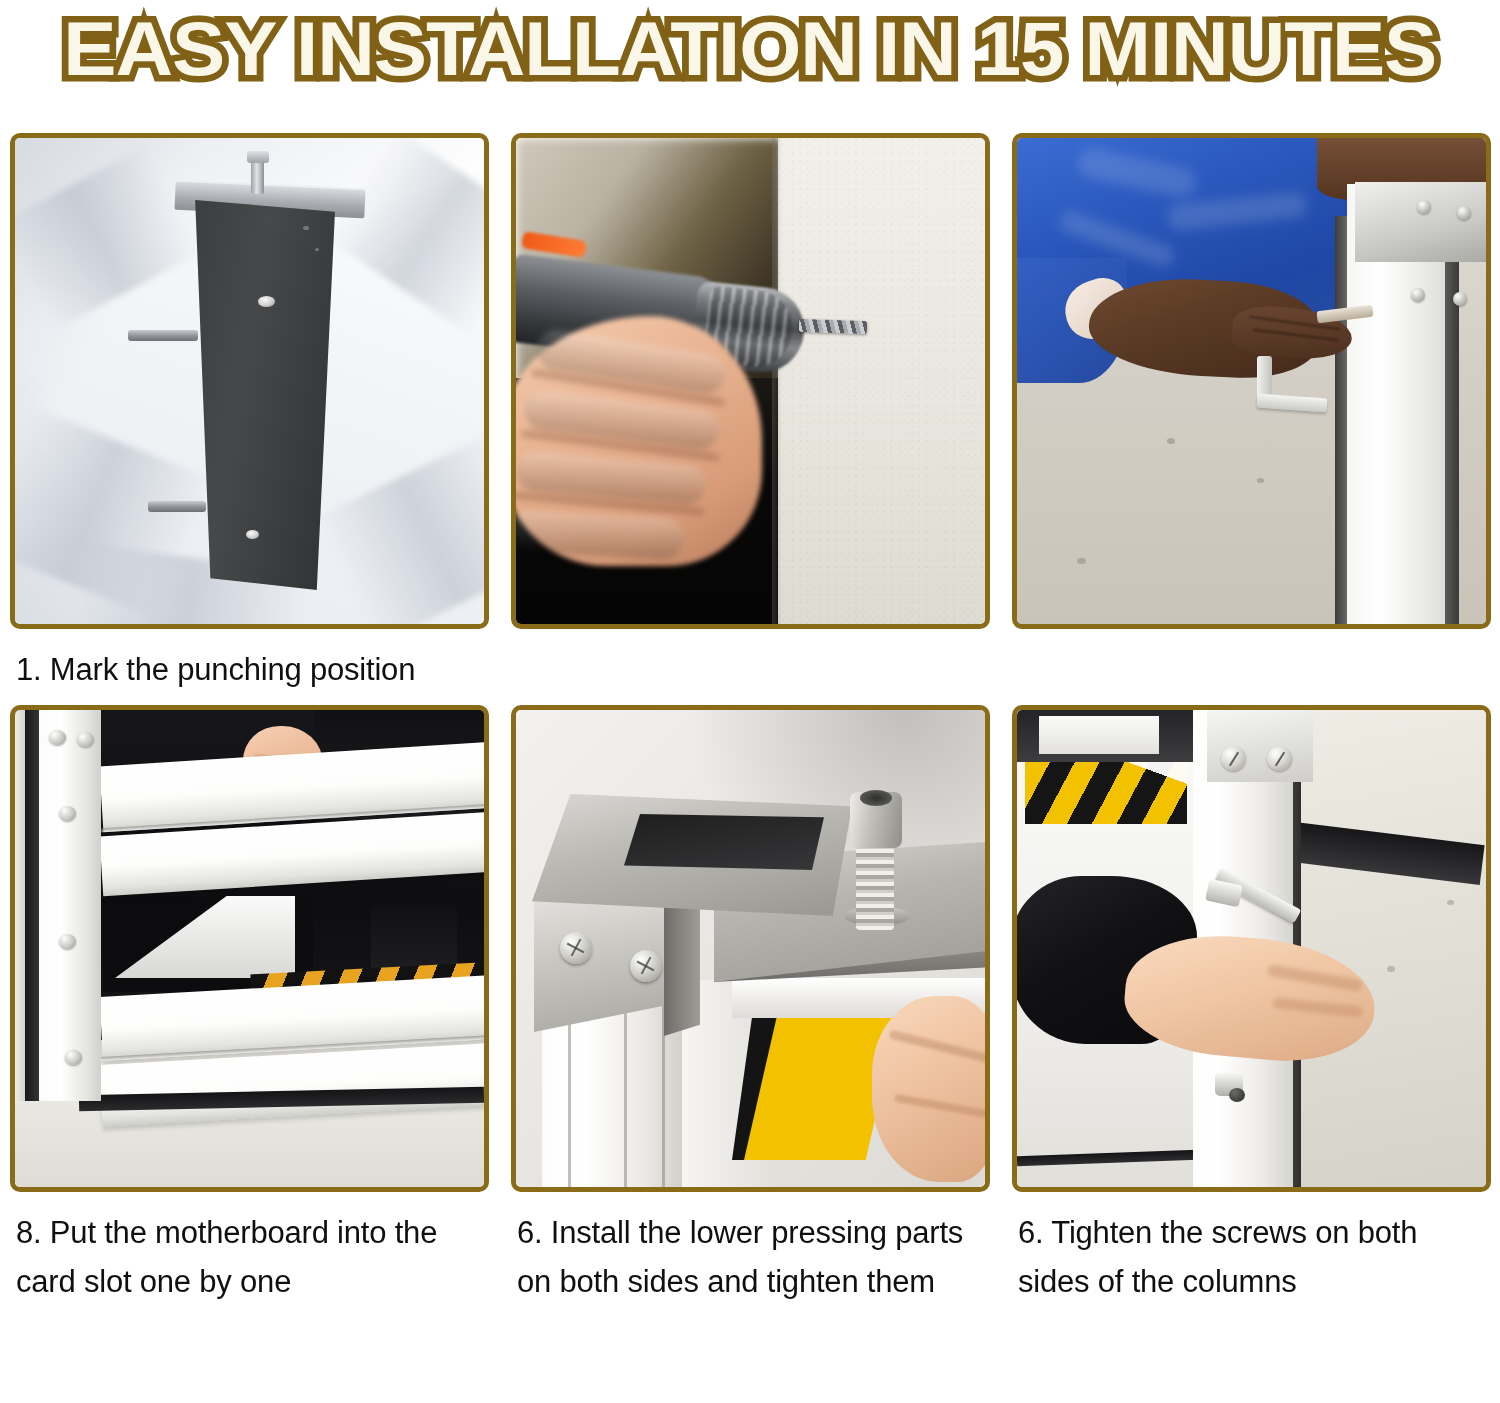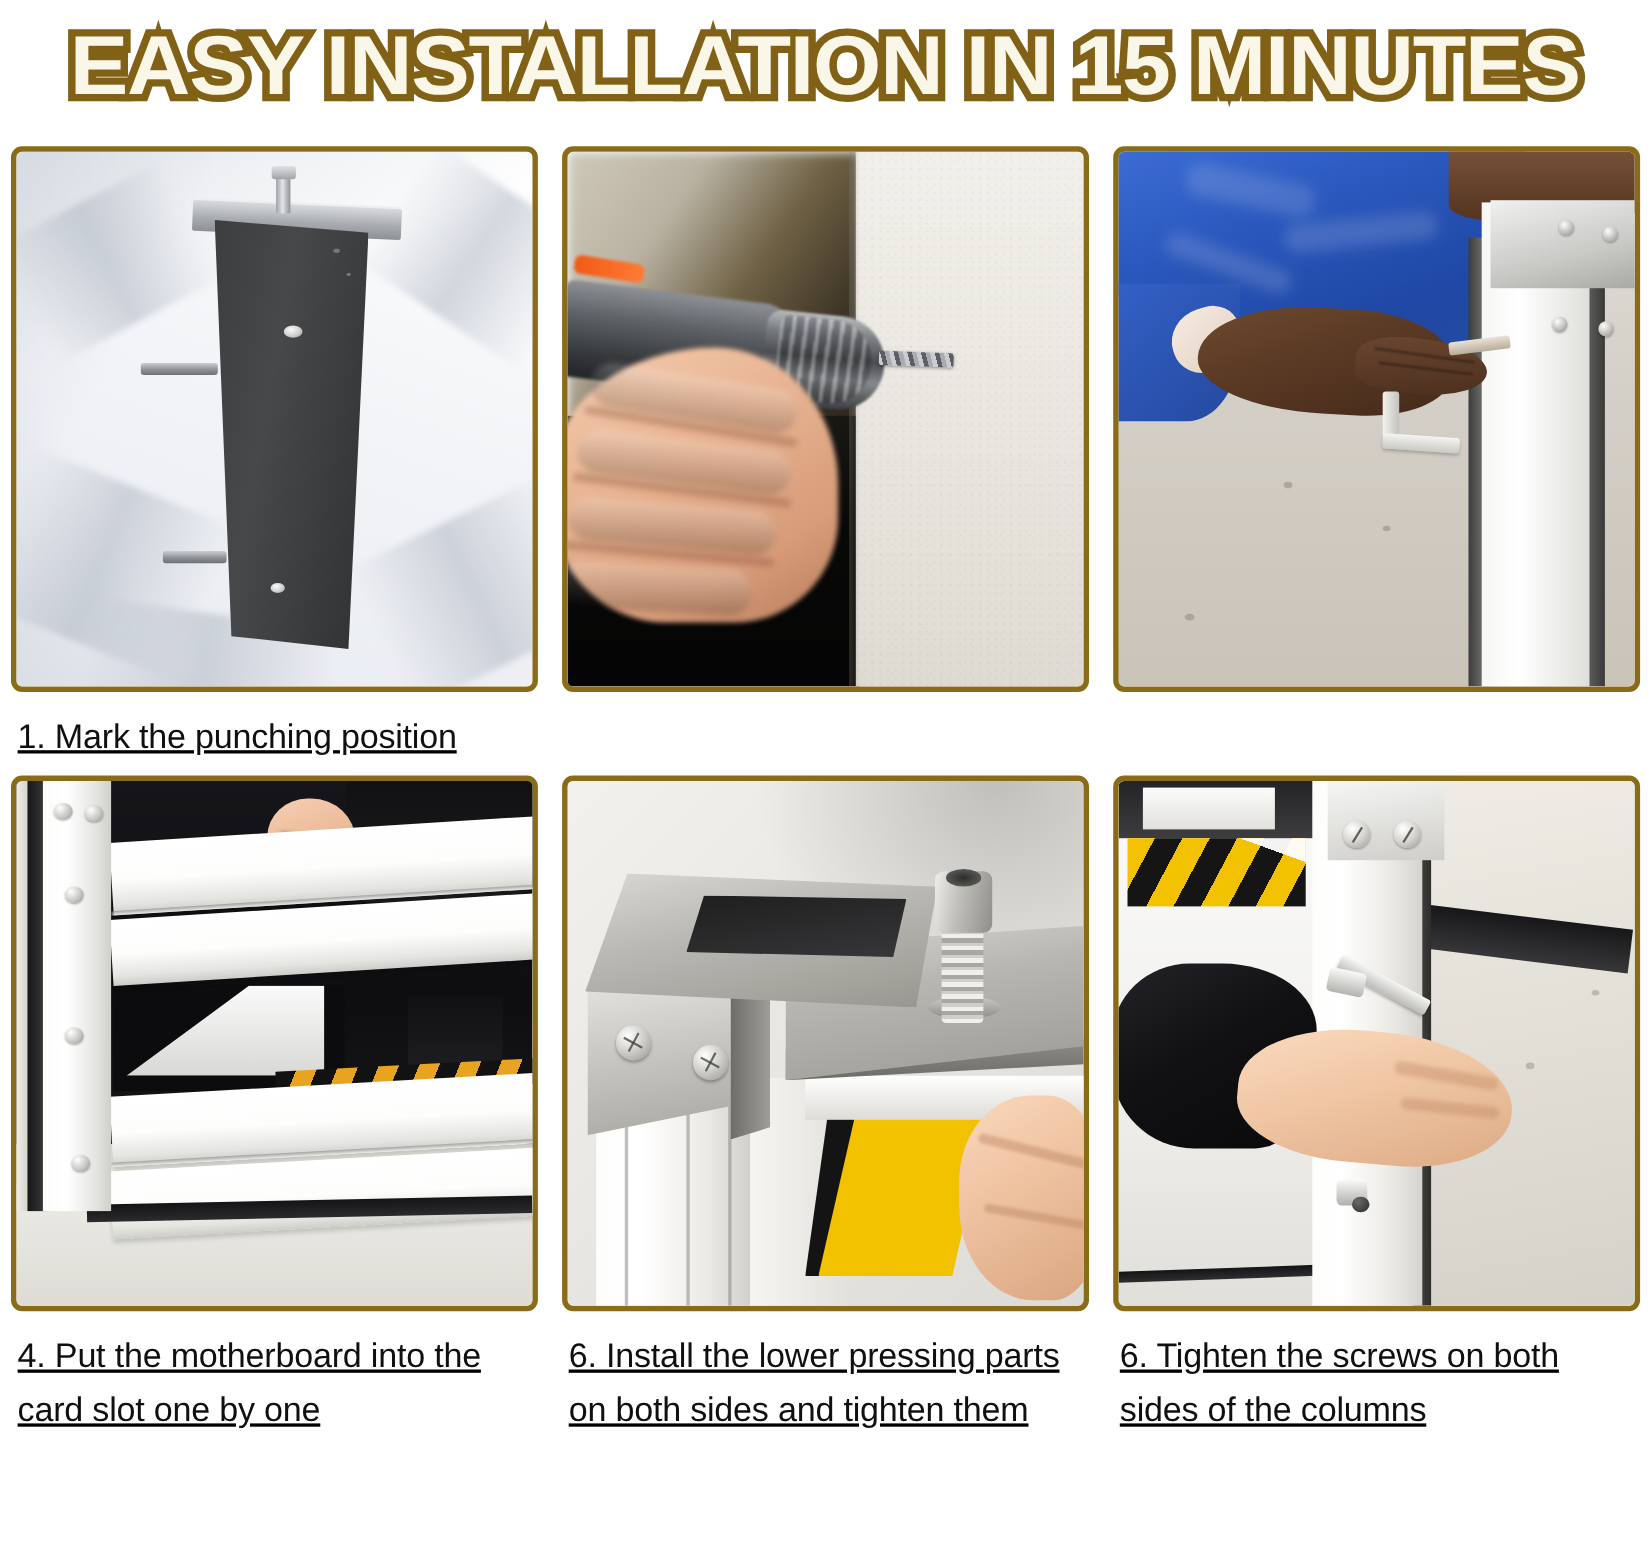--- a/index.html
+++ b/index.html
@@ -21,21 +21,21 @@
 
   
   .title-bar {
     position: absolute;
     left: 0; top: 0;
     width: 1500px;
     height: 110px;
     display: flex;
     align-items: flex-start;
     justify-content: center;
-    padding-top: 17px;
+    padding-top: 6px;
   }
   .title-text {
     font-family: "Liberation Sans", sans-serif;
     font-weight: 700;
     font-size: 76px;
     line-height: 86px;
     letter-spacing: -1px;
     color: #FBF7E8;
     -webkit-text-stroke: 13px #806115;
     paint-order: stroke fill;
@@ -43,21 +43,20 @@
     transform-origin: center top;
     white-space: nowrap;
   }
 
   
   .grid {
     position: absolute;
     left: 10px;
     top: 133px;
     width: 1482px;
-    text-decoration: underline;
   }
   .row {
     display: flex;
     gap: 22px;
     width: 1482px;
   }
   .row-2 { margin-top: 11px; }
 
   .cell { width: 479px; }
 
@@ -878,21 +877,21 @@
             <div class="p4-col-left"></div>
             <div class="p4-col-dark"></div>
             <div class="p4-col"></div>
             <div class="p4-screw" style="left:44px;top:96px;"></div>
             <div class="p4-screw" style="left:44px;top:224px;"></div>
             <div class="p4-screw" style="left:50px;top:340px;"></div>
             <div class="p4-screw" style="left:34px;top:20px;"></div>
             <div class="p4-screw" style="left:62px;top:22px;"></div>
           </div>
         </div>
-        <div class="caption">4. Put the motherboard into the card slot one by one</div>
+        <div class="caption">8. Put the motherboard into the card slot one by one</div>
       </div>
 
       <div class="cell">
         <div class="frame frame-r2">
           <div class="photo">
             <div class="p5-bg"></div>
             <div class="p5-shadow"></div>
             <div class="p5-colwhite"></div>
             <div class="p5-colwhite-2"></div>
             <div class="p5-col-line" style="left:52px;top:250px;bottom:0;"></div>

